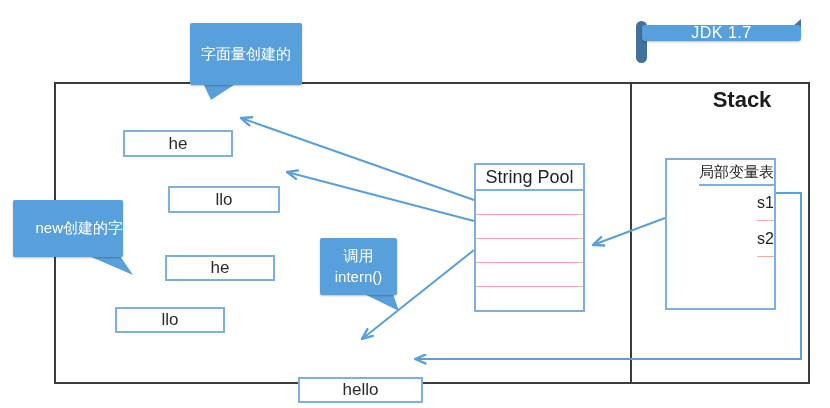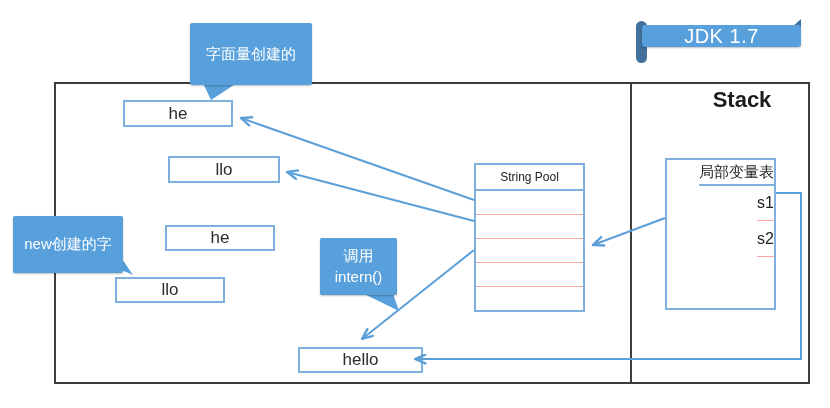--- a/index.html
+++ b/index.html
@@ -12,60 +12,60 @@
            border:2px solid #3c3c3c; background:#ffffff; }
   .divider { position:absolute; left:630px; top:82px; width:2px; height:302px; background:#3c3c3c; }
 
   .region-label { position:absolute; font-size:22px; font-weight:600; color:#1c1c1c; text-align:center; }
   .heap-label  { left:495px; top:87px; width:120px; }
   .stack-label { left:682px; top:87px; width:120px; }
 
   
   .sbox { position:absolute; background:#ffffff; border:2px solid #7fb0dd;
           display:flex; align-items:center; justify-content:center;
-          font-size:17px; font-weight:500; color:#2b2b2b; box-sizing:border-box; }
+          font-size:17px; font-weight:500; color:#2b2b2b; box-sizing:border-box;margin-top:30px; }
   .box-he1   { left:123px; top:100px; width:110px; height:27px; }
   .box-llo1  { left:168px; top:156px; width:112px; height:27px; }
   .box-he2   { left:165px; top:225px; width:110px; height:26px; }
   .box-llo2  { left:115px; top:277px; width:110px; height:26px; }
   .box-hello { left:298px; top:347px; width:125px; height:26px; }
 
   
   .mem-table { position:absolute; border:2px solid #7fb0dd; background:#ffffff;
                display:flex; flex-direction:column; box-sizing:border-box; }
   .pool-table  { left:474px; top:163px; width:111px; height:149px; }
   .stack-table { left:665px; top:158px; width:111px; height:152px;align-items:flex-end; }
   .mem-table .t-header { flex:0 0 24px; border-bottom:2px solid #7fb0dd;
                display:flex; align-items:center; justify-content:center;
-               font-size:12px; font-weight:500; color:#222; white-space:nowrap; }
+               font-size:18px; font-weight:500; color:#222; white-space:nowrap; }
   .stack-table .t-header { font-size:15px; }
   .mem-table .t-row { flex:1 1 auto; border-bottom:1px solid #fca5a5;
                display:flex; align-items:center; justify-content:center;
                font-size:16px; font-weight:500; color:#222; }
   .mem-table .t-row:last-child { border-bottom:none; }
 
   
   .arrows { position:absolute; left:0; top:0; width:830px; height:408px; pointer-events:none; }
 
   
   .callout { position:absolute; background:#58a0db; color:#ffffff; text-align:center;
              display:flex; flex-direction:column; justify-content:center;
              font-size:15px; line-height:1.35; border-radius:2px;
              box-shadow:0 1px 2px rgba(0,0,0,0.25); }
-  .callout-literal { left:190px; top:23px;  width:122px; height:62px; }
-  .callout-new     { left:13px;  top:216px; width:110px; height:57px; }
+  .callout-literal { left:190px; top:23px;  width:112px; height:62px; }
+  .callout-new     { left:13px;  top:200px; width:110px; height:57px;text-align:right; }
   .callout-intern  { left:320px; top:238px; width:77px;  height:57px; }
 
   
   .banner-roll  { position:absolute; left:636px; top:21px; width:11px; height:42px;
                   background:#41719c; border-radius:6px; }
-  .banner-body  { position:absolute; left:642px; top:25px; width:159px; height:22px;
+  .banner-body  { position:absolute; left:642px; top:25px; width:159px; height:16px;
                   background:#58a0db; border-radius:3px;
                   display:flex; align-items:center; justify-content:center;
-                  color:#ffffff; font-size:20px; font-weight:500; letter-spacing:0.5px;
+                  color:#ffffff; font-size:16px; font-weight:500; letter-spacing:0.5px;
                   box-shadow:0 1px 2px rgba(0,0,0,0.25); }
   .banner-notch { position:absolute; left:791px; top:19px; width:10px; height:9px;
                   background:#41719c; clip-path:polygon(100% 0, 100% 100%, 0 100%); }
 </style>
 </head>
 <body>
 
 <div class="stage">
 
   <div class="frame"></div>

